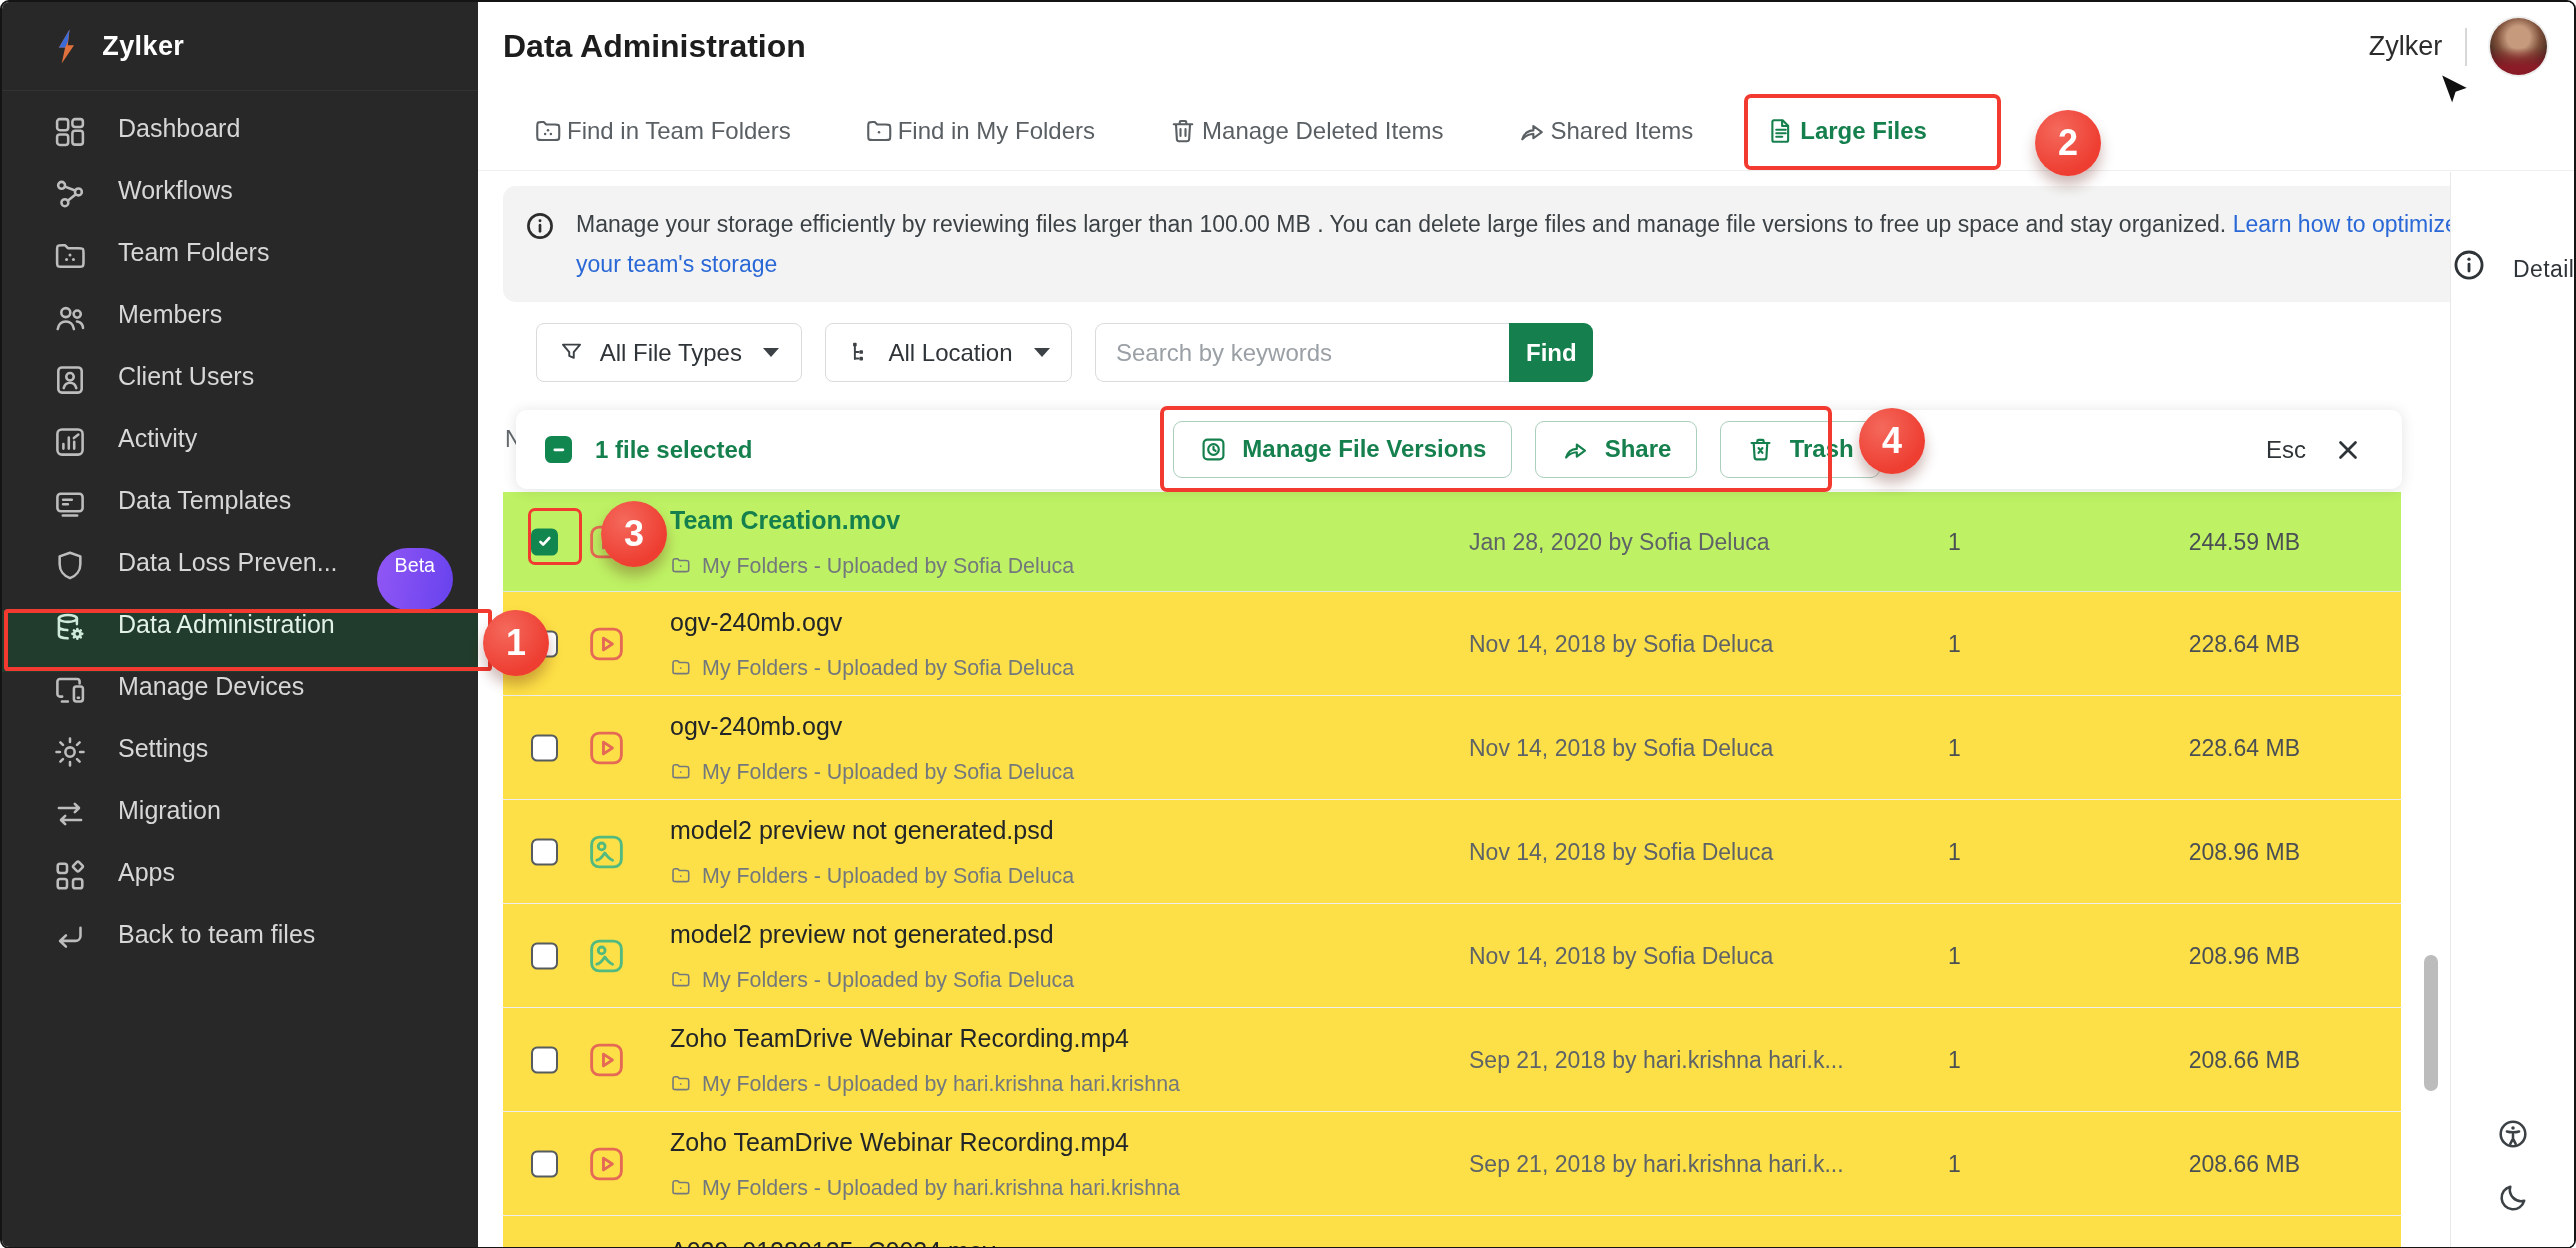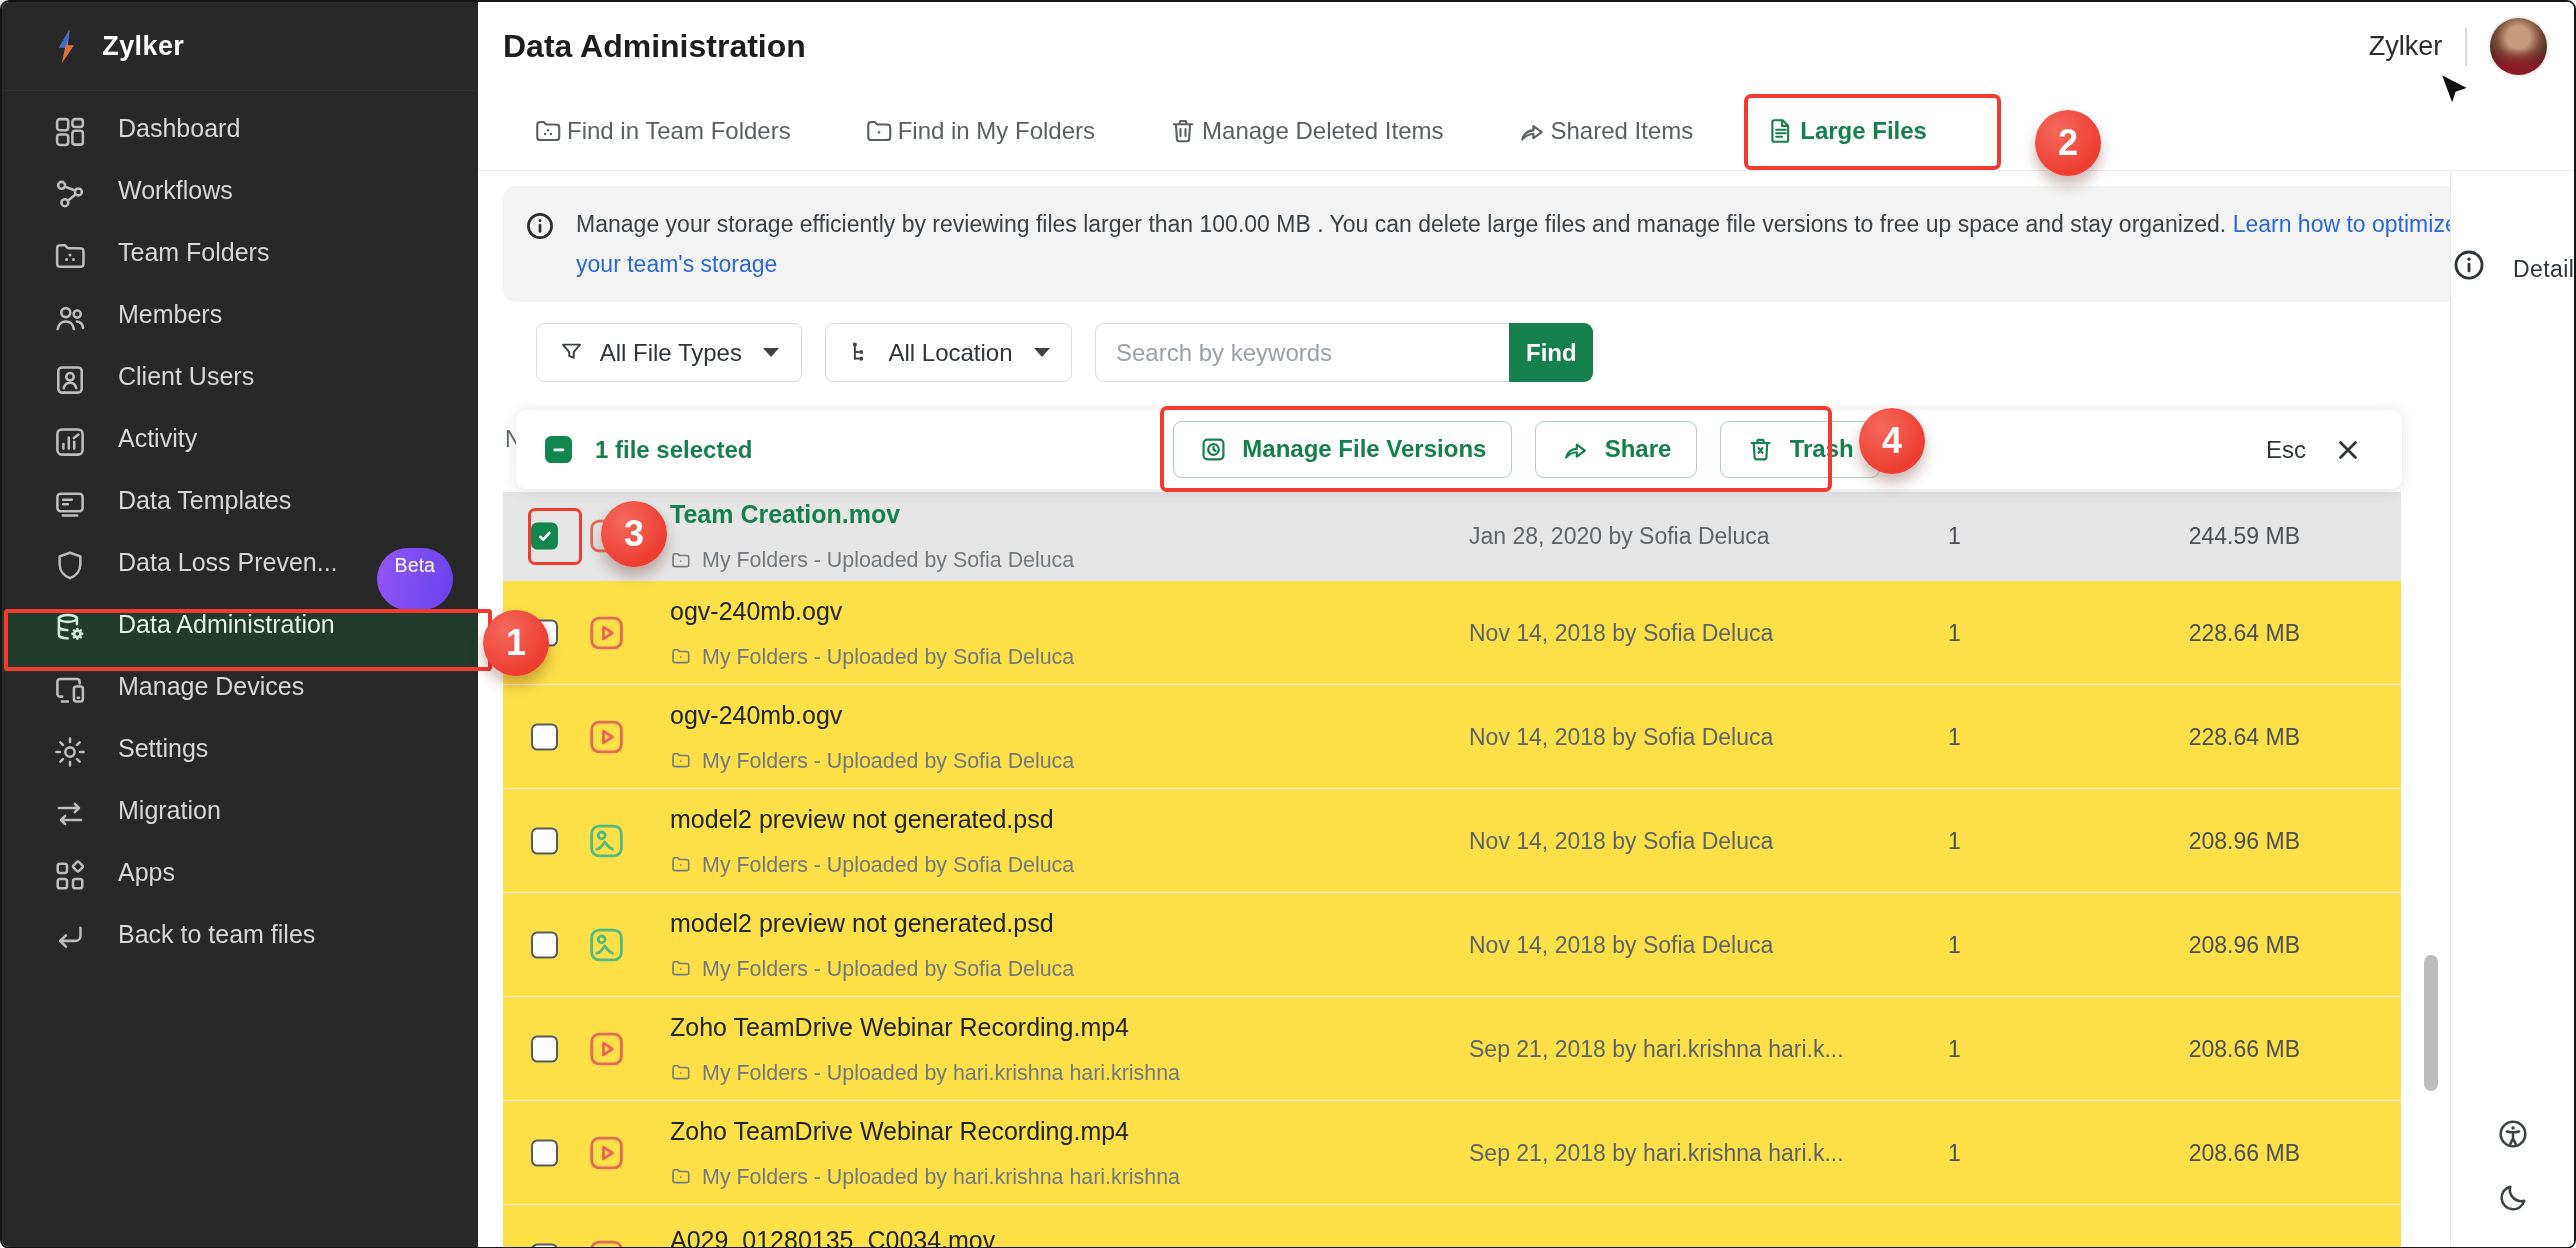--- a/index.html
+++ b/index.html
@@ -60,21 +60,21 @@
 .tbtn{display:flex;align-items:center;gap:14.3px;height:57px;padding:0 25px;border:1.3px solid #abcfbb;border-radius:9px;background:#fff;color:#15804d;font-size:24px;font-weight:600;cursor:pointer;font-family:inherit;white-space:nowrap}
 .tbtn .bicon{width:29px;height:29px}
 .tbtn .bicon svg{width:29px;height:29px;stroke-width:1.8}
 .escwrap{position:absolute;right:39px;top:0;height:79px;display:flex;align-items:center;gap:27px}
 .esc{font-size:24px;color:#2f3438}
 .closex{width:30px;height:30px;color:#2f3438;cursor:pointer}
 .closex svg{width:30px;height:30px;stroke-width:2.2}
 
 .rows{position:absolute;left:25px;top:320px;width:1898px}
 .row{position:relative;height:104px;border-bottom:0.9px solid #ededed;background:#fde047;cursor:pointer}
-.row.sel{height:89px;background:#e5e5e5;border-bottom:0.9px solid #dfe9e3}
+.row.sel{height:100px;background:#bef264;border-bottom:0.9px solid #dfe9e3}
 .row .c-check{position:absolute;left:28px;top:50%;transform:translateY(-50%)}
 .ficon{position:absolute;left:82px;top:50%;transform:translateY(-50%);width:43px;height:43px}
 .ficon svg{width:43px;height:43px;stroke-width:1.6}
 .ficon.video{color:#e56a55}
 .ficon.image{color:#52ba7f}
 .c-name{position:absolute;left:167px;top:50%;transform:translateY(-50%)}
 .fname{font-size:25px;color:#222528}
 .row.sel .fname{color:#15804d;font-weight:600}
 .floc{display:flex;align-items:center;gap:10.7px;margin-top:19px;color:#73787c;font-size:21.4px}
 .floc .miniicon{width:21.4px;height:21.4px;color:#73787c}

